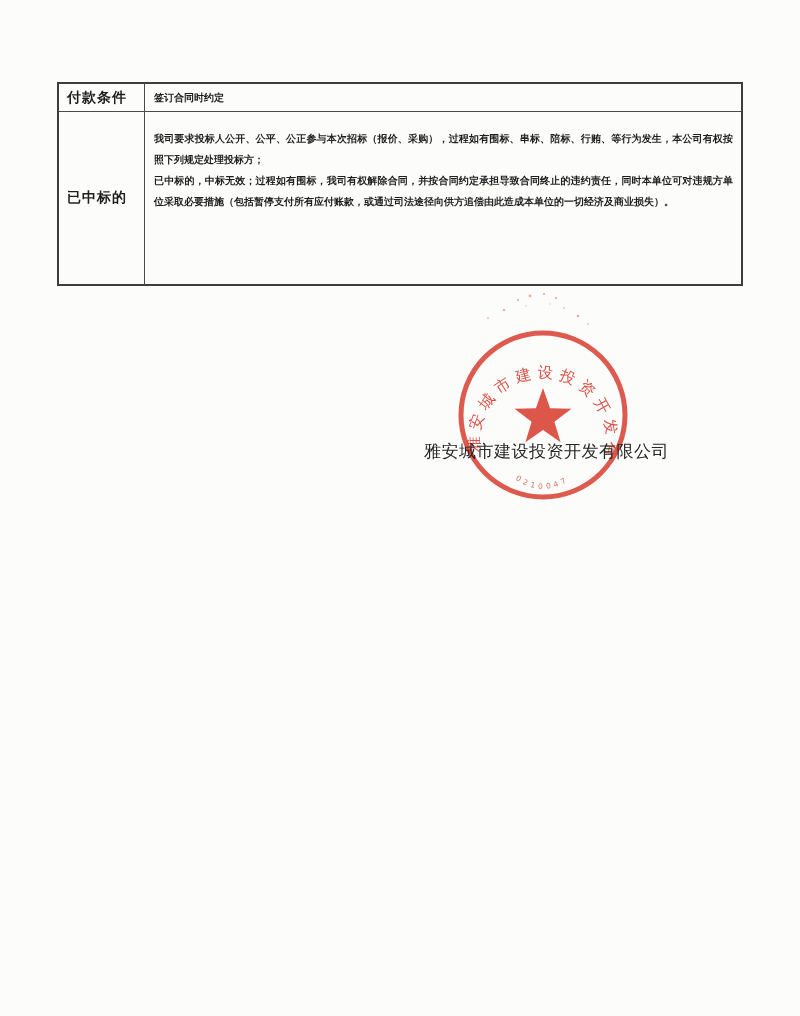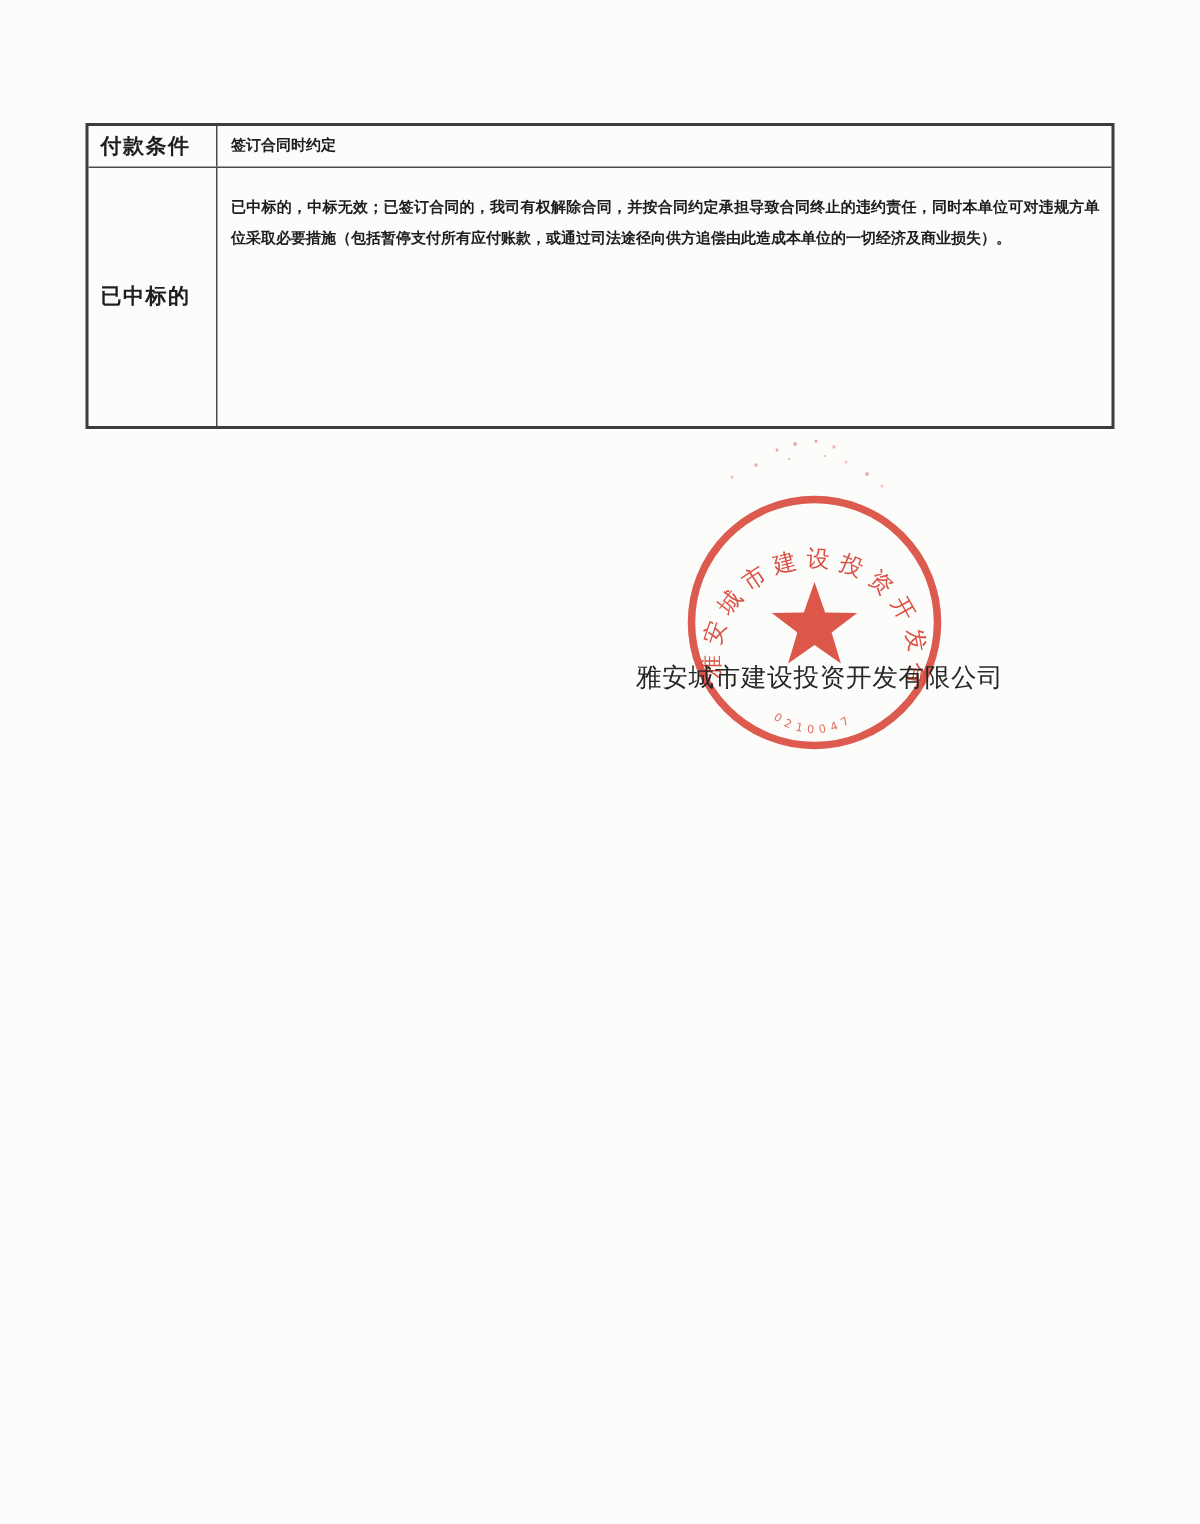--- a/index.html
+++ b/index.html
@@ -94,21 +94,22 @@
 <div class="page">
 
   <div class="doc-table">
     <div class="t-row r1">
       <div class="cell-label">付款条件</div>
       <div class="cell-content">签订合同时约定</div>
     </div>
     <div class="t-row r2">
       <div class="cell-label">已中标的</div>
       <div class="cell-content">
-        <p>已中标的，中标无效；已签订合同的，我司有权解除合同，并按合同约定承担导致合同终止的违约责任，同时本单位可对违规方单位采取必要措施（包括暂停支付所有应付账款，或通过司法途径向供方追偿由此造成本单位的一切经济及商业损失）。</p>
+        <p>我司要求投标人公开、公平、公正参与本次招标（报价、采购），过程如有围标、串标、陪标、行贿、等行为发生，本公司有权按照下列规定处理投标方；</p>
+        <p>已中标的，中标无效；过程如有围标，我司有权解除合同，并按合同约定承担导致合同终止的违约责任，同时本单位可对违规方单位采取必要措施（包括暂停支付所有应付账款，或通过司法途径向供方追偿由此造成本单位的一切经济及商业损失）。</p>
       </div>
     </div>
   </div>
 
   <svg class="speckles" viewBox="0 0 160 48">
     <g fill="#d93a2c">
       <circle cx="28" cy="30" r="1" opacity="0.35"></circle>
       <circle cx="44" cy="22" r="1.2" opacity="0.4"></circle>
       <circle cx="58" cy="12" r="1" opacity="0.45"></circle>
       <circle cx="70" cy="8" r="1.4" opacity="0.4"></circle>

